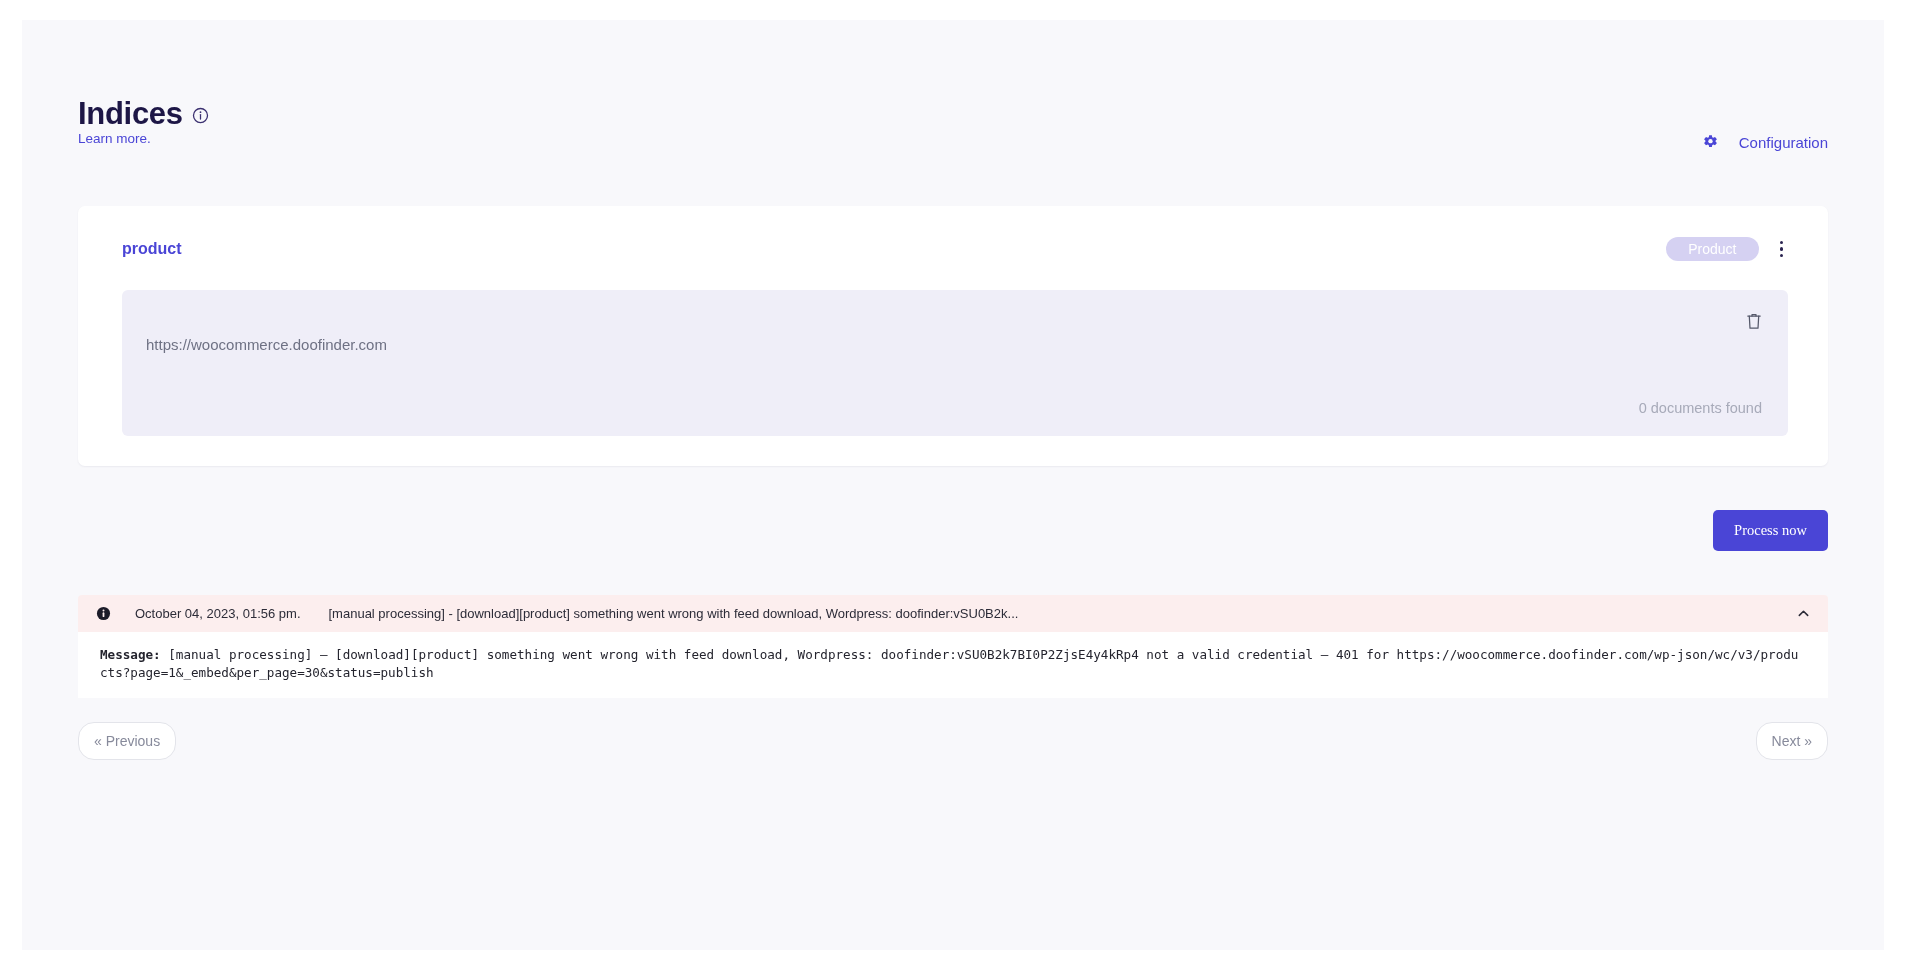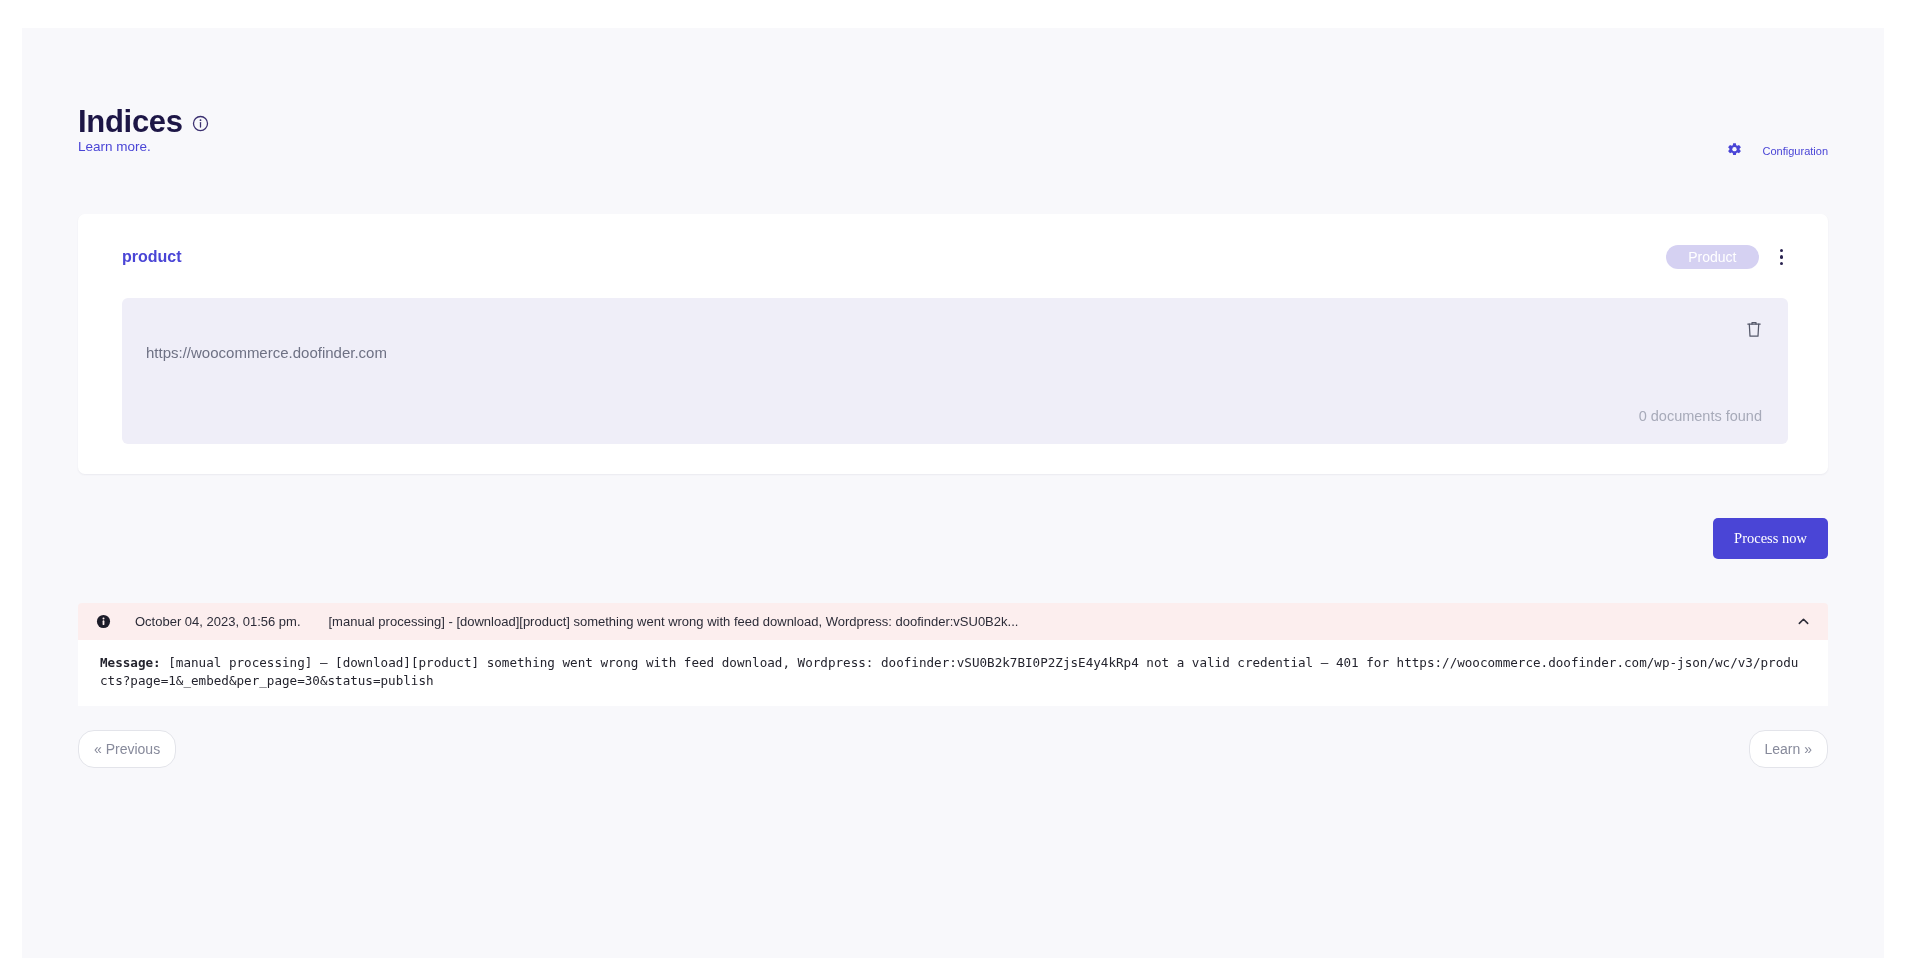--- a/index.html
+++ b/index.html
@@ -6,21 +6,21 @@
   html, body {
     width: 1920px;
     height: 970px;
     background: #ffffff;
     font-family: "Liberation Sans", sans-serif;
     overflow: hidden;
   }
   .app-shell {
     position: absolute;
     left: 22px;
-    top: 28px;
+    top: 20px;
     width: 1862px;
     height: 930px;
     background: #f8f8fb;
   }
   .page {
     position: relative;
     width: 100%;
     height: 100%;
     padding: 0 56px;
   }
@@ -73,21 +73,21 @@
   }
 
   .config-link {
     position: absolute;
     top: 114px;
     right: 0;
     display: flex;
     align-items: center;
     gap: 20px;
     color: #4a45d6;
-    font-size: 11px;
+    font-size: 15px;
     text-decoration: none;
     cursor: pointer;
   }
   .gear-icon { width: 17px; height: 17px; display: block; }
 
   
   .index-card {
     margin-top: 58px;
     background: #ffffff;
     border-radius: 7px;
@@ -346,17 +346,17 @@
         </svg>
       </span>
     </div>
 
     <div class="log-body">
       <b>Message:</b><span> [manual processing] – [download][product] something went wrong with feed download, Wordpress: doofinder:vSU0B2k7BI0P2ZjsE4y4kRp4 not a valid credential – 401 for https://woocommerce.doofinder.com/wp-json/wc/v3/products?page=1&amp;_embed&amp;per_page=30&amp;status=publish</span>
     </div>
 
     <div class="pager">
       <button class="pager-btn">« Previous</button>
-      <button class="pager-btn">Learn »</button>
+      <button class="pager-btn">Next »</button>
     </div>
 
   </div>
 </div>
 
 </body></html>

